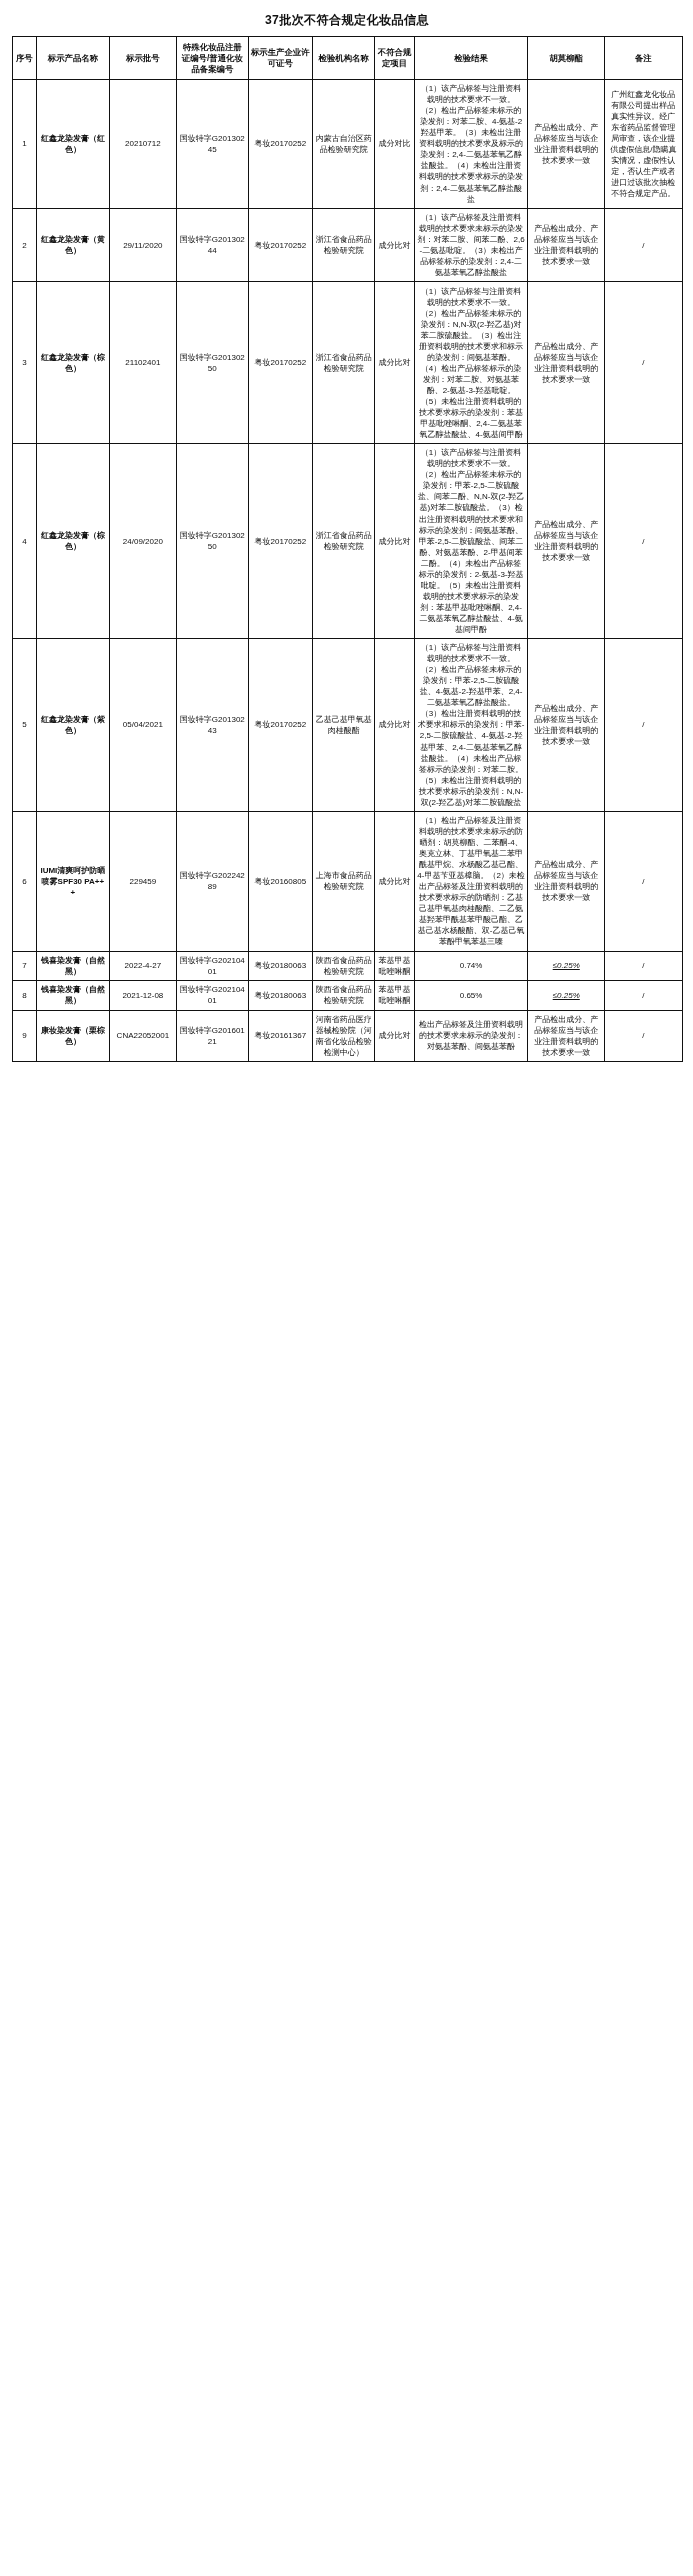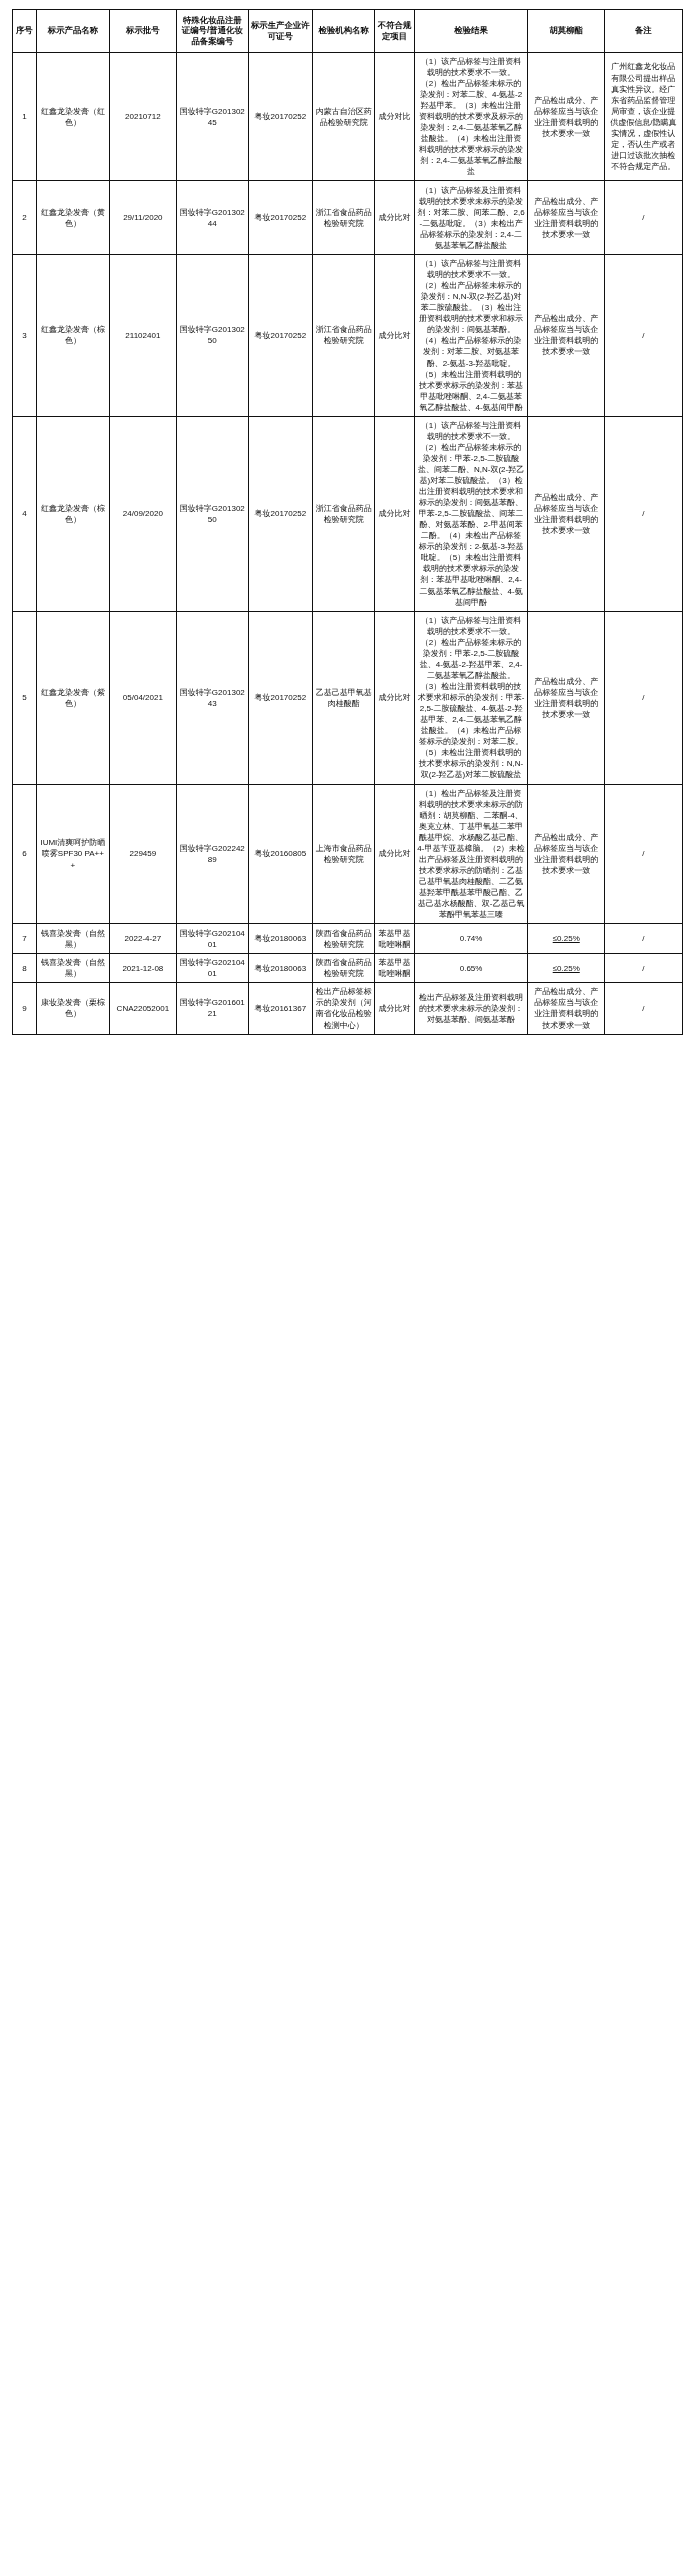--- a/index.html
+++ b/index.html
@@ -40,51 +40,52 @@
     word-break: break-all;
     text-align: center;
   }
   table.report thead th {
     font-weight: bold;
     font-size: 8.4px;
     padding: 4.5px 1.9px;
     line-height: 1.3;
   }
   td.cell-idx { font-size: 8.4px; }
-  td.cell-name { font-weight: normal; }
+  td.cell-name { font-weight: bold; }
   td.cell-result {
     text-align: left;
     line-height: 1.45;
     padding: 3.9px 3.9px;
     margin-left: 20px;
   }
   td.cell-remark-long {
     text-align: left;
     line-height: 1.45;
     padding: 3.9px 3.9px;
   }
   td.cell-spec { line-height: 1.45; }
-  .u { text-decoration: underline; }
+  .u { text-decoration: underline; font-style: italic; }
   
   col.c0 { width: 24.4px; }
   col.c1 { width: 72px; }
   col.c2 { width: 67px; }
   col.c3 { width: 71px; }
   col.c4 { width: 64px; }
   col.c5 { width: 62px; }
   col.c6 { width: 39px; }
   col.c7 { width: 113px; }
   col.c8 { width: 76px; }
   col.c9 { width: 77px; }
 </style>
 </head>
 <body>
 
 <div class="page">
 
+  <div class="doc-title">37批次不符合规定化妆品信息</div>
 
   <table class="report">
     <colgroup>
       <col class="c0">
         <col class="c1">
         <col class="c2">
         <col class="c3">
         <col class="c4">
       <col class="c5">
         <col class="c6">
@@ -202,21 +203,21 @@
         <td>0.65%</td>
         <td class="u">≤0.25%</td>
         <td>/</td>
       </tr>
       <tr>
         <td class="cell-idx">9</td>
         <td class="cell-name">康妆染发膏（栗棕色）</td>
         <td>CNA22052001</td>
         <td>国妆特字G20160121</td>
         <td>粤妆20161367</td>
-        <td>检出产品标签标示的染发剂（河南省化妆品检验检测中心）</td>
+        <td>河南省药品医疗器械检验院（河南省化妆品检验检测中心）</td>
         <td>成分比对</td>
         <td class="cell-result">检出产品标签及注册资料载明的技术要求未标示的染发剂：对氨基苯酚、间氨基苯酚</td>
         <td class="cell-spec">产品检出成分、产品标签应当与该企业注册资料载明的技术要求一致</td>
         <td>/</td>
       </tr>
     </tbody>
   </table>
 </div>
 
 

